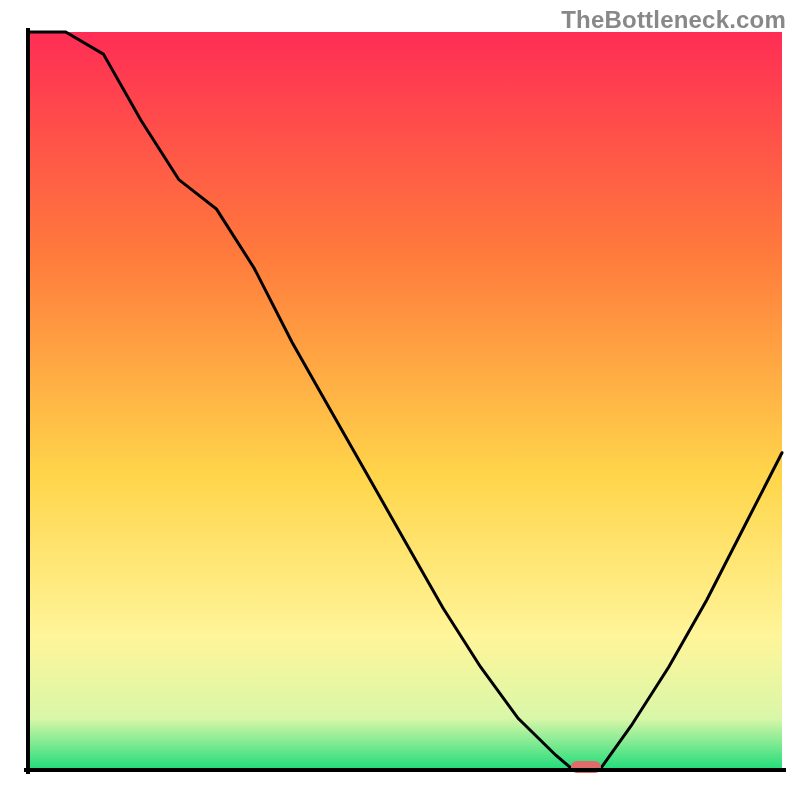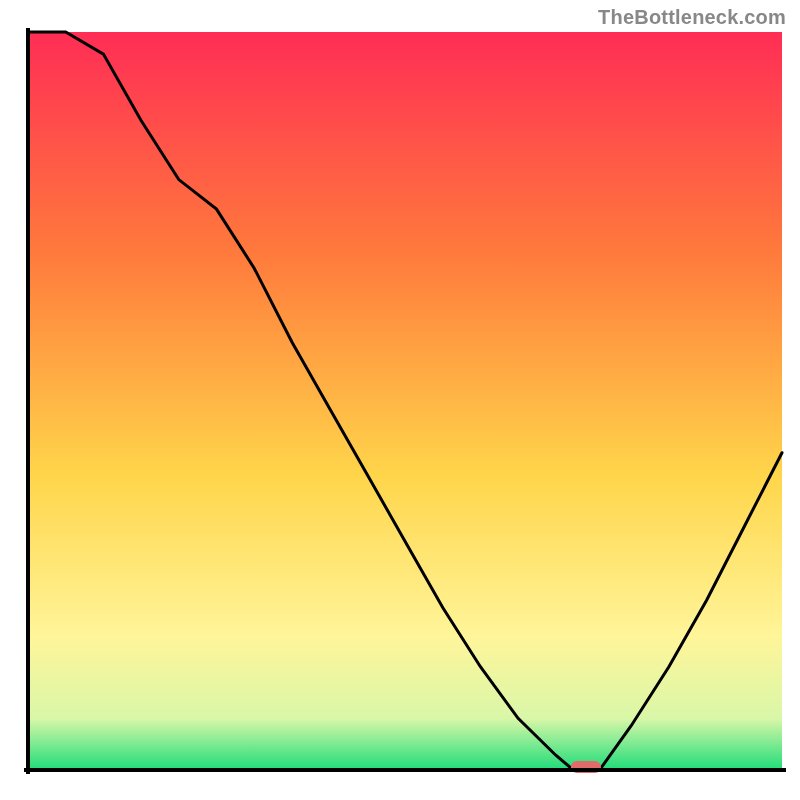--- a/index.html
+++ b/index.html
@@ -13,21 +13,21 @@
   .chart-container {
     position: relative;
     width: 800px;
     height: 800px;
   }
   .watermark {
     position: absolute;
     top: 6px;
     right: 14px;
     font-family: Arial, Helvetica, sans-serif;
-    font-size: 20px;
+    font-size: 24px;
     font-weight: 600;
     color: #888888;
     letter-spacing: 0.2px;
   }
   svg.plot {
     position: absolute;
     left: 0;
     top: 0;
   }
 </style>

